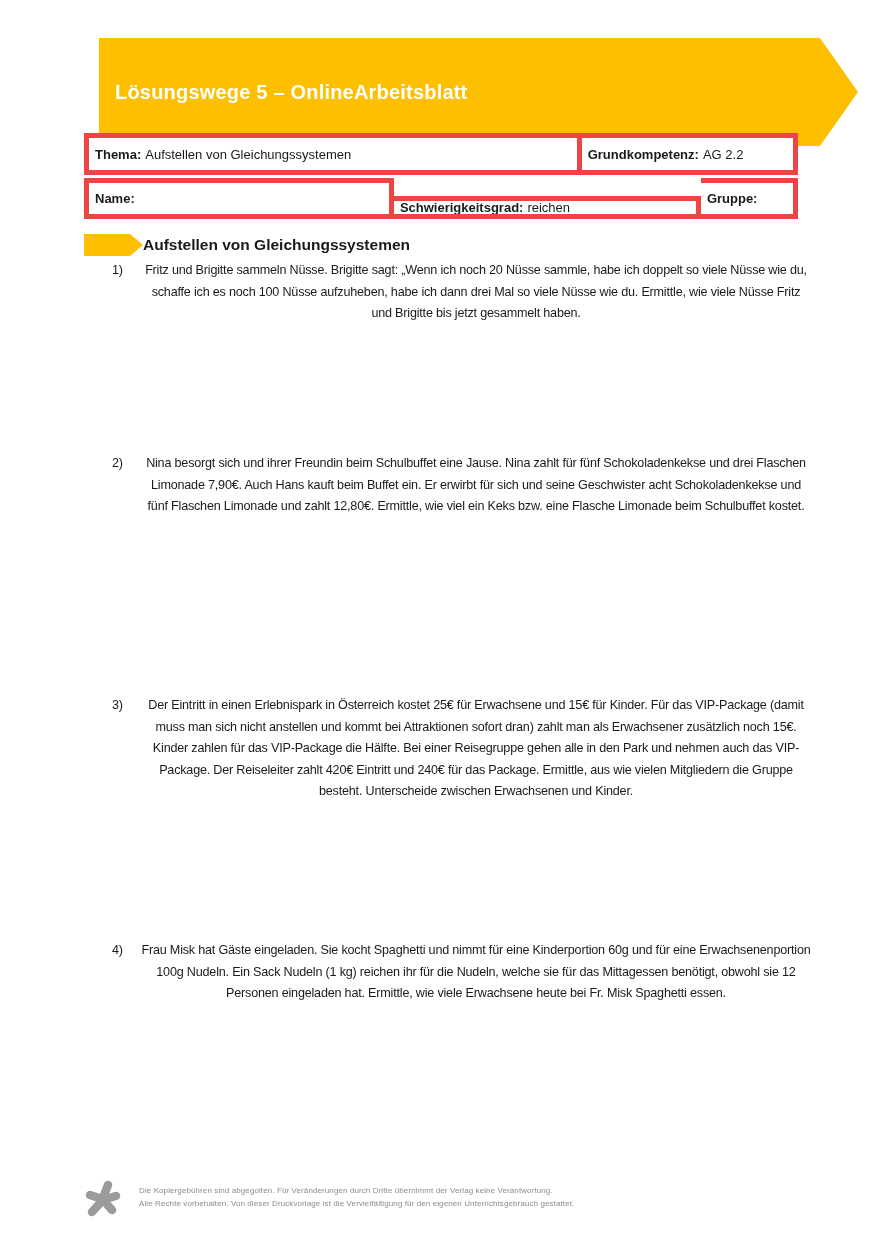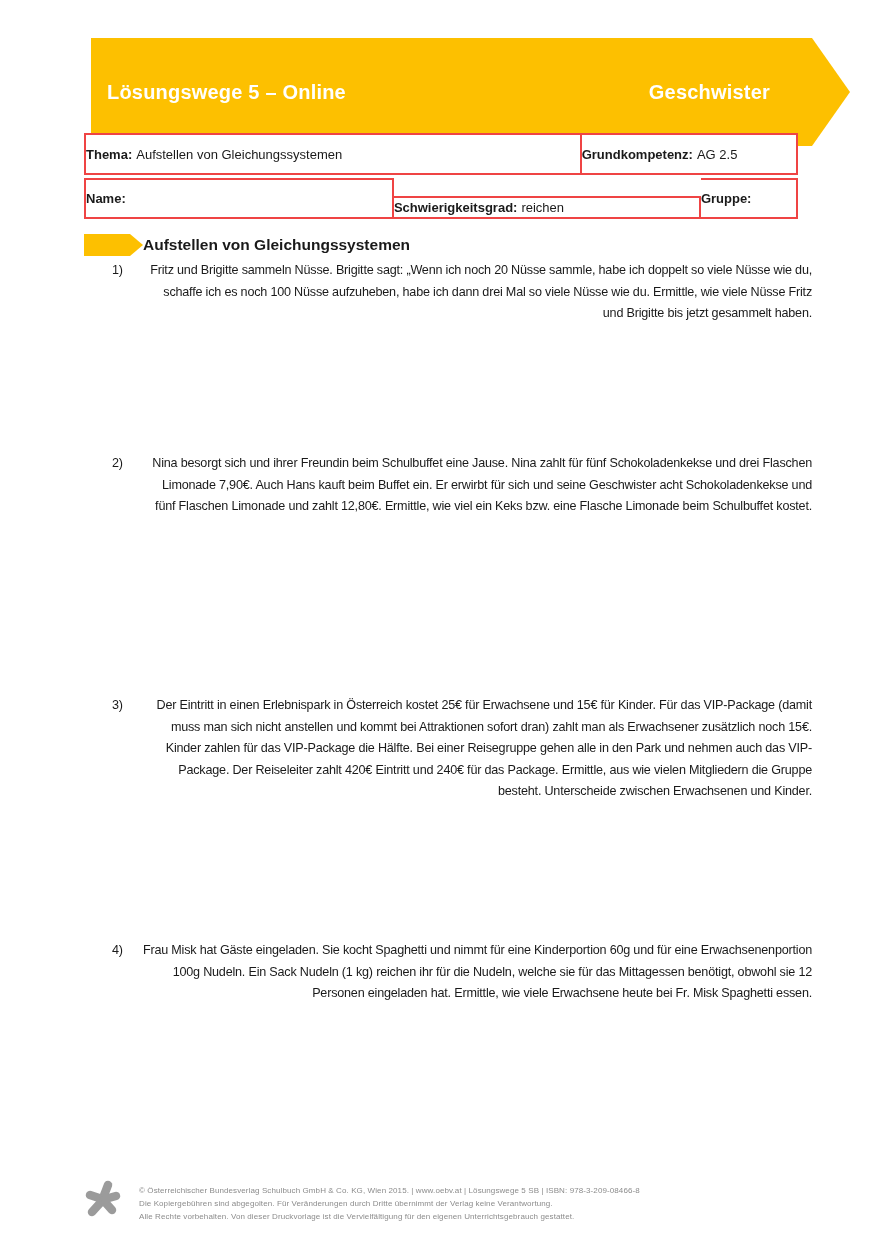--- a/index.html
+++ b/index.html
@@ -11,51 +11,51 @@
     width: 890px;
     height: 1259px;
     background: #ffffff;
     margin: 0 auto;
     overflow: hidden;
   }
 
   
   .banner {
     position: absolute;
-    left: 91px; top: 38px;
+    left: 99px; top: 38px;
     width: 759px; height: 108px;
     background: #FDC000;
     clip-path: polygon(0 0, calc(100% - 38px) 0, 100% 50%, calc(100% - 38px) 100%, 0 100%);
     display: flex;
     align-items: center;
-    justify-content: space-between;
+    justify-content: flex-start;
     padding: 0 80px 0 16px;
   }
   .banner-title, .banner-subtitle {
     color: #ffffff;
     font-weight: bold;
     font-size: 20px;
     letter-spacing: 0.2px;
     white-space: nowrap;
   }
 
   
   .info-row {
     position: absolute;
     left: 84px;
     width: 714px;
     display: flex;
   }
   .info-row-1 { top: 133px; height: 42px; }
   .info-row-2 { top: 178px; height: 41px; }
   .info-cell {
-    border: 2px solid #ef4444;
+    border: 5px solid #ef4444;
     display: flex;
     align-items: center;
-    padding-left: 0;
+    padding-left: 6px;
     font-size: 13px;
     background: #ffffff;
     overflow: hidden;
     white-space: nowrap;
   }
   .info-cell + .info-cell { border-left: none; }
   .cell-thema   { width: 69.7%; }
   .cell-gk      { width: 30.3%; }
   .cell-name    { width: 43.4%; }
   .cell-schwier { width: 43.0%; margin-top: 18px; }
@@ -95,21 +95,21 @@
   .problem-1 { top: 260px; }
   .problem-2 { top: 453px; }
   .problem-3 { top: 695px; }
   .problem-4 { top: 940px; }
   .problem-number {
     flex: 0 0 28px;
     white-space: nowrap;
   }
   .problem-text {
     flex: 1 1 auto;
-    text-align: right;
+    text-align: center;
   }
 
   
   .footer-logo {
     position: absolute;
     left: 82px; top: 1179px;
     width: 42px; height: 42px;
   }
   .footer-text {
     position: absolute;
@@ -121,31 +121,31 @@
     letter-spacing: 0.1px;
   }
 </style>
 </head>
 <body>
 
 <div class="page">
 
   <div class="banner">
     <span class="banner-title">Lösungswege 5 – Online</span>
-    <span class="banner-subtitle">Geschwister</span>
+    <span class="banner-subtitle">Arbeitsblatt</span>
   </div>
 
   <div class="info-row info-row-1">
     <div class="info-cell cell-thema">
       <span class="lbl">Thema:</span>
       <span>Aufstellen von Gleichungssystemen</span>
     </div>
     <div class="info-cell cell-gk">
       <span class="lbl">Grundkompetenz:</span>
-      <span>AG 2.5</span>
+      <span>AG 2.2</span>
     </div>
   </div>
 
   <div class="info-row info-row-2">
     <div class="info-cell cell-name">
       <span class="lbl">Name:</span>
     </div>
     <div class="info-cell cell-schwier">
       <span class="lbl">Schwierigkeitsgrad:</span>
       <span>reichen</span>
@@ -183,18 +183,17 @@
   <svg class="footer-logo" viewBox="0 0 42 42" aria-hidden="true">
     <g stroke="#9b9b9b" stroke-width="8.5" stroke-linecap="round">
       <line x1="21" y1="19" x2="26" y2="6"></line>
       <line x1="20" y1="20" x2="8" y2="16"></line>
       <line x1="20" y1="22" x2="10" y2="33"></line>
       <line x1="22" y1="22" x2="30" y2="31"></line>
       <line x1="23" y1="20" x2="34" y2="17"></line>
     </g>
   </svg>
   <div class="footer-text">
-    <div>© Österreichischer Bundesverlag Schulbuch GmbH &amp; Co. KG, Wien 2015. | www.oebv.at | Lösungswege 5 SB | ISBN: 978-3-209-08466-8</div>
     <div>Die Kopiergebühren sind abgegolten. Für Veränderungen durch Dritte übernimmt der Verlag keine Verantwortung.</div>
     <div>Alle Rechte vorbehalten. Von dieser Druckvorlage ist die Vervielfältigung für den eigenen Unterrichtsgebrauch gestattet.</div>
   </div>
 
 </div>
 
 </body></html>

